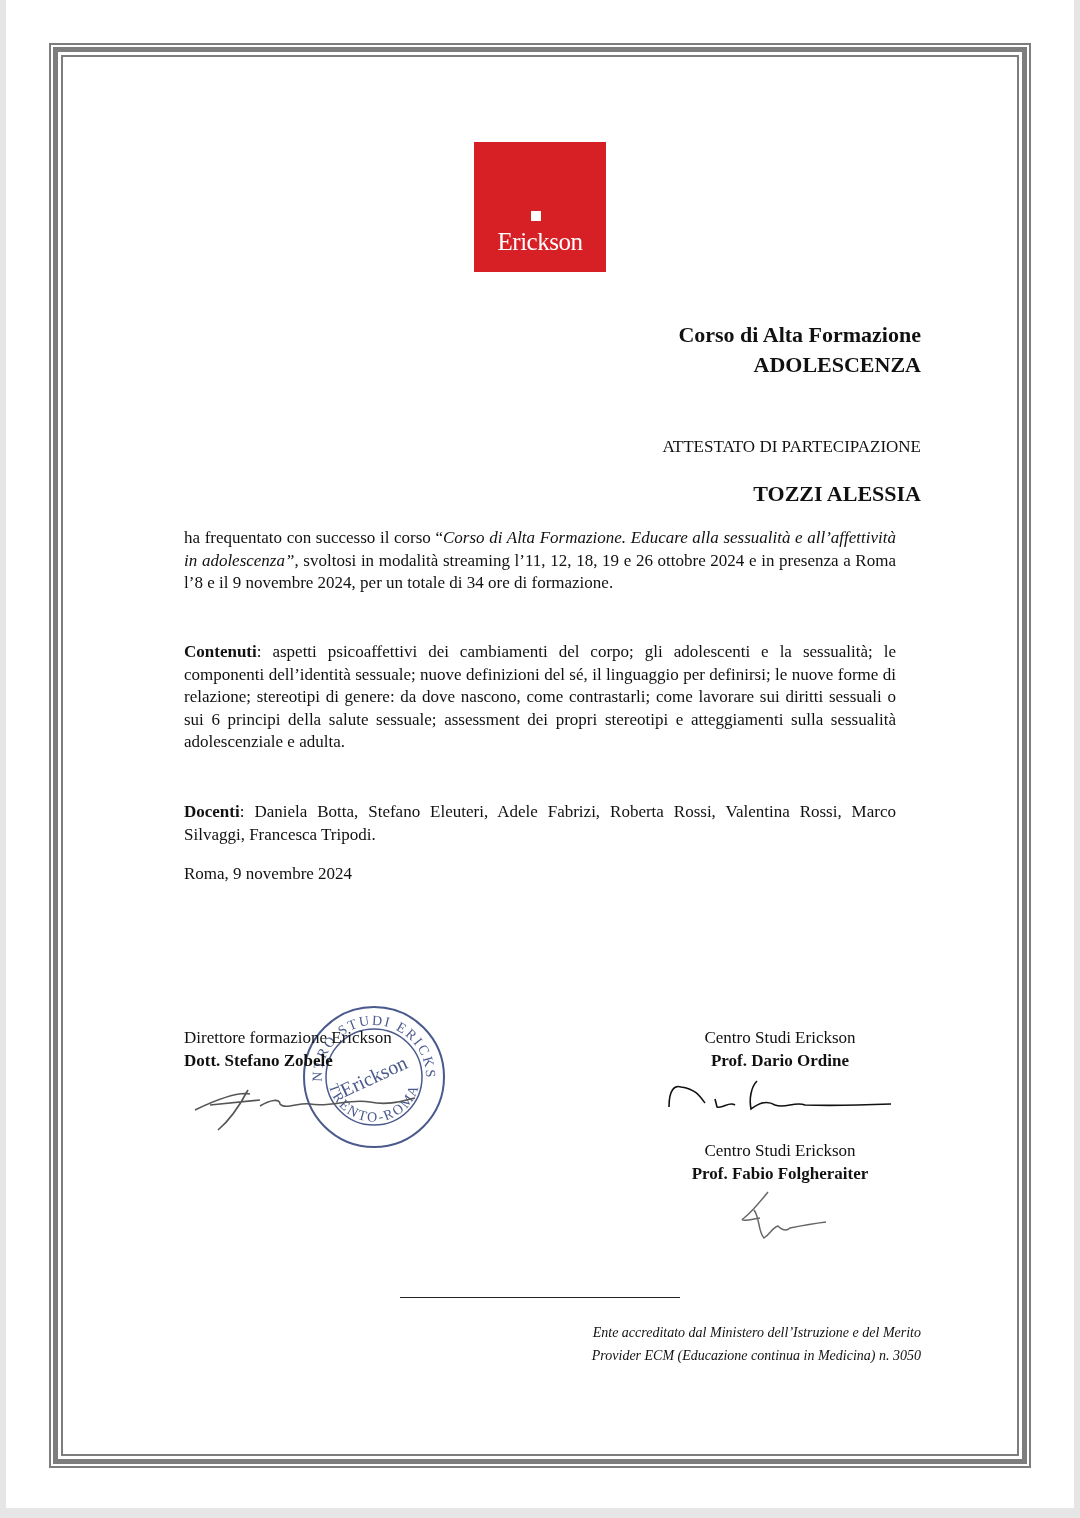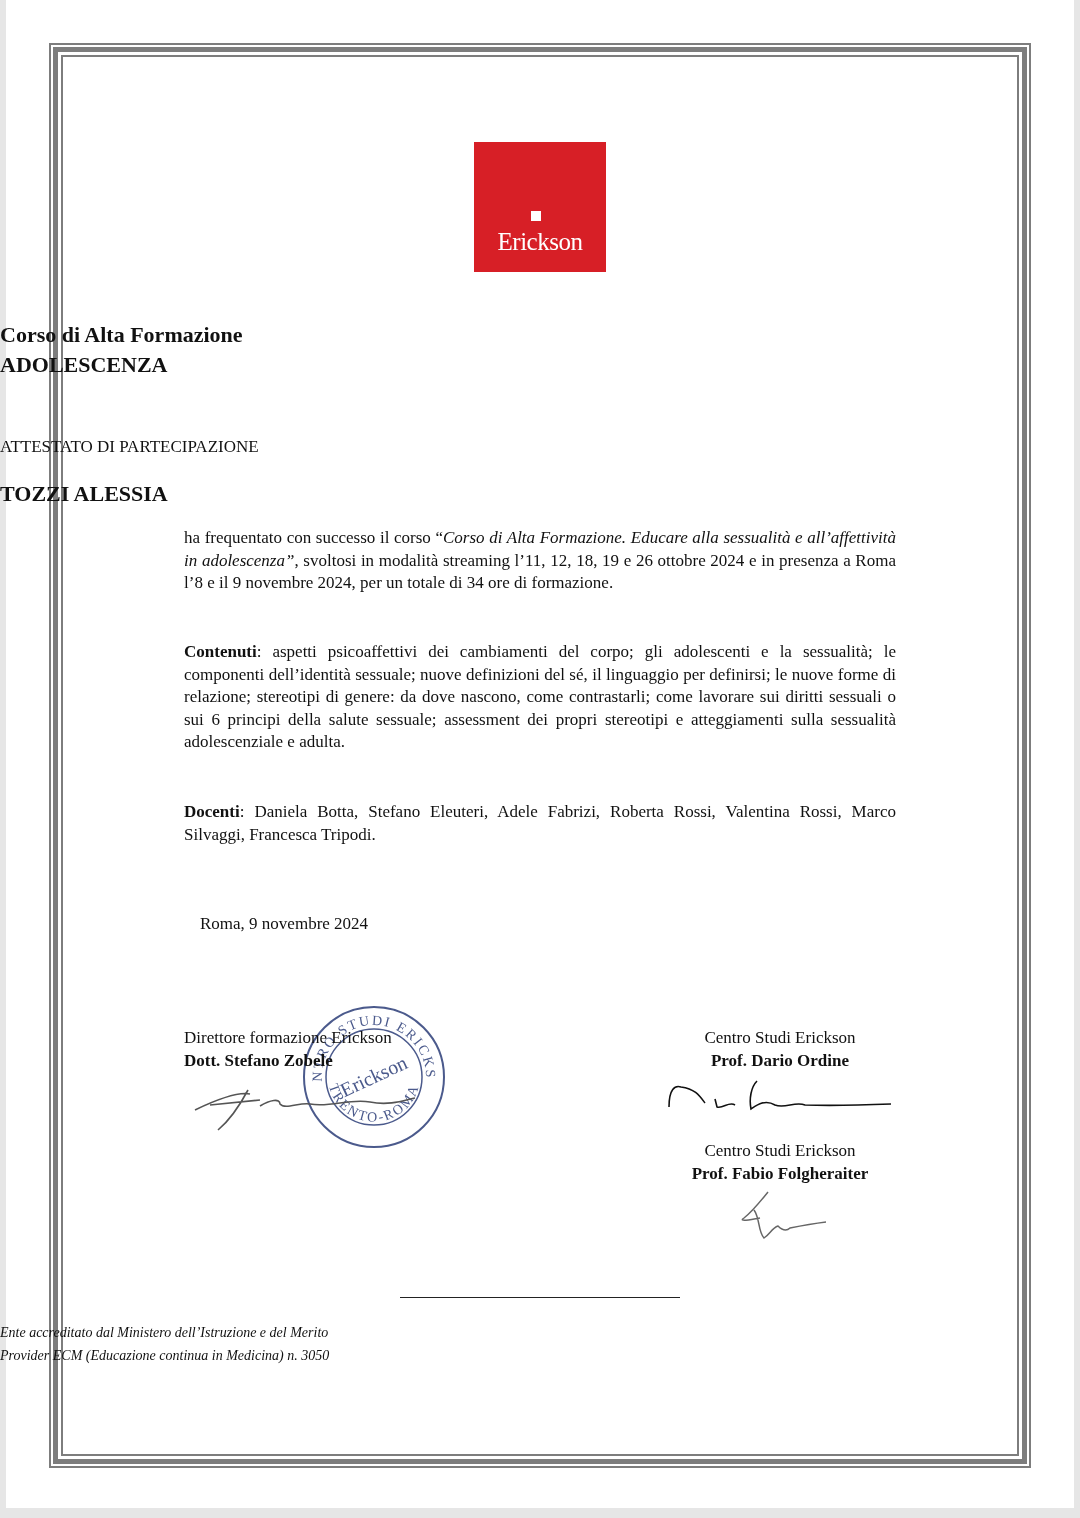--- a/index.html
+++ b/index.html
@@ -4,30 +4,30 @@
 <style>
   html, body { margin:0; padding:0; }
   body { width:1080px; height:1518px; background:#e6e6e6; position:relative; overflow:hidden; font-family:"Liberation Serif", "DejaVu Serif", serif; color:#111; }
   .sheet { position:absolute; left:6px; top:0; width:1068px; height:1508px; background:#fff; }
   .frame-outer { position:absolute; left:49px; top:43px; width:982px; height:1425px; border:2px solid #7d7d7d; box-sizing:border-box; }
   .frame-mid { position:absolute; left:53px; top:47px; width:974px; height:1417px; border:5px solid #7d7d7d; box-sizing:border-box; }
   .frame-inner { position:absolute; left:61px; top:55px; width:958px; height:1401px; border:2px solid #7d7d7d; box-sizing:border-box; }
   .logo { position:absolute; left:474px; top:142px; width:132px; height:130px; background:#d71f26; }
   .logo-square { position:absolute; left:57px; top:69px; width:10px; height:10px; background:#fff; }
   .logo-text { position:absolute; left:0; right:0; top:86px; text-align:center; color:#fff; font-family:"Liberation Serif", serif; font-size:25px; letter-spacing:-0.5px; }
-  .center { position:absolute; left:0; width:921px; text-align:left; }
+  .center { position:absolute; left:0; width:921px; text-align:right; }
   .t-course { top:322px; font-size:22px; font-weight:bold; }
   .t-title { top:350px; font-size:22px; font-weight:bold; line-height:29px; }
   .t-attest { top:437px; font-size:17px; }
   .t-name { top:481px; font-size:22px; font-weight:bold; }
   .para { position:absolute; left:184px; width:712px; font-size:17px; line-height:22.5px; text-align:justify; }
   .p1 { top:527px; }
   .p2 { top:641px; }
   .p3 { top:801px; }
-  .p4 { top:913px;margin-left:16px; }
+  .p4 { top:863px; }
   .sig-left { position:absolute; left:184px; top:1027px; font-size:17px; line-height:22.5px; }
   .sig-right { position:absolute; left:650px; width:260px; text-align:center; font-size:17px; line-height:22.5px; }
   .r1 { top:1027px; }
   .r2 { top:1140px; }
   .stamp { position:absolute; left:300px; top:1003px; width:148px; height:148px; }
   .sign { position:absolute; }
   .rule { position:absolute; left:400px; top:1297px; width:280px; border-top:1px solid #222; }
   .foot { top:1322px; font-size:14px; font-style:italic; line-height:22.5px; }
   b { font-weight:bold; }
   i { font-style:italic; }

